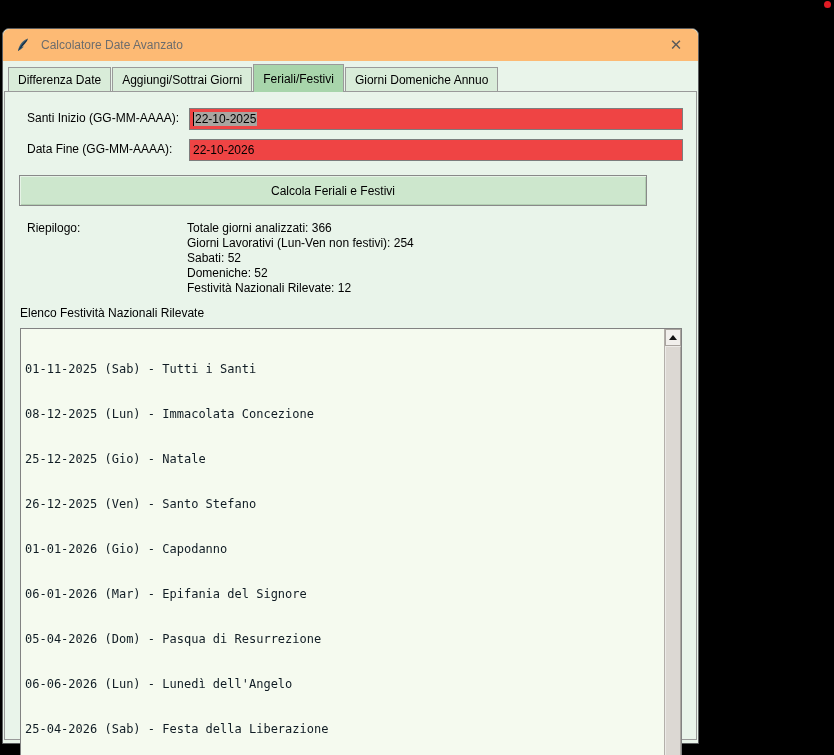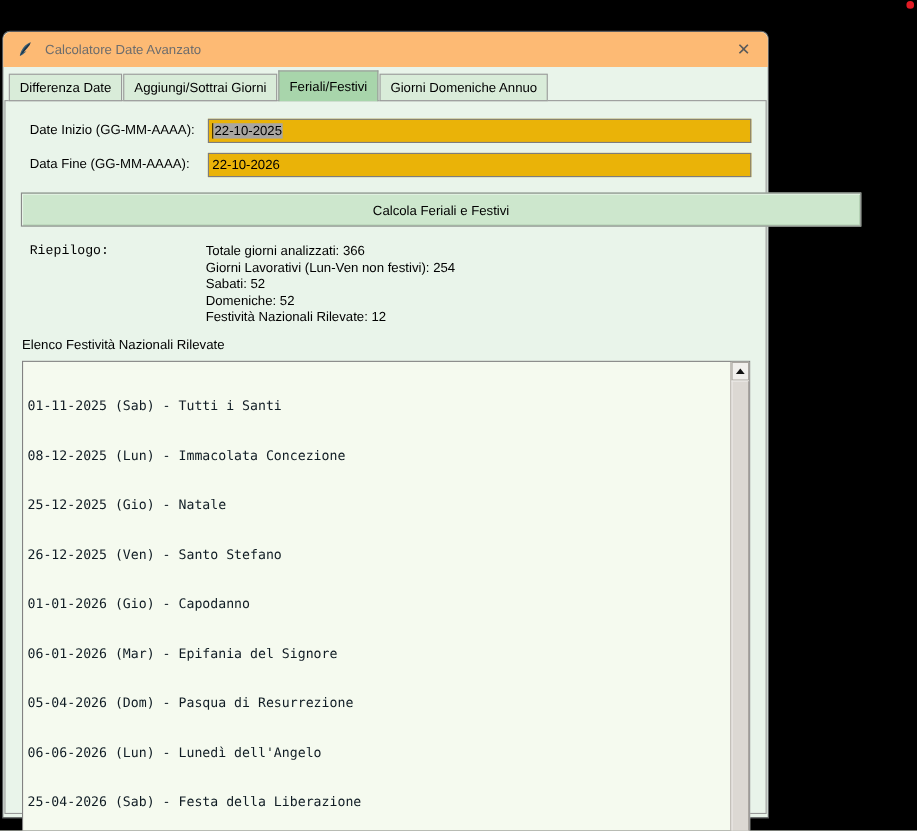--- a/index.html
+++ b/index.html
@@ -33,28 +33,28 @@
     box-sizing:border-box;white-space:nowrap;
   }
   .tab.active{height:28px;background:#a8d5ab;border-bottom:none;}
   
   .pane{
     position:absolute;left:1px;right:1px;top:62px;bottom:3px;
     border:1px solid #999;background:#e9f4ea;box-sizing:border-box;z-index:1;
   }
   .lbl{position:absolute;font-size:12px;color:#000;white-space:nowrap;}
   .entry{
-    position:absolute;left:184px;width:494px;height:22px;background:#eab308;
+    position:absolute;left:184px;width:494px;height:22px;background:#ef4444;
     border:1px solid #7d7d7d;box-sizing:border-box;display:flex;align-items:center;
     padding-left:3px;font-size:12px;color:#000;
   }
   .entry .sel{background:#a9a6a1;padding:0 1px;}
   .caret{display:inline-block;width:1px;height:14px;background:#000;}
   .calc-btn{
-    position:absolute;left:14px;top:83px;width:764px;height:31px;
+    position:absolute;left:14px;top:83px;width:628px;height:31px;
     background:#cde7cd;border:1px solid #898989;box-sizing:border-box;
     display:flex;align-items:center;justify-content:center;font-size:12px;color:#000;
     box-shadow:inset 1px 1px 0 #e6f3e6, inset -1px -1px 0 #b2cfb2;
     font-family:"Liberation Sans", sans-serif;
   }
   .summary{position:absolute;left:182px;top:129px;font-size:12px;line-height:15px;color:#000000;}
   
   .listbox{
     position:absolute;left:15px;top:236px;width:662px;height:480px;
     background:#f5faef;border:1px solid #828282;box-sizing:border-box;
@@ -101,34 +101,34 @@
 
   <div class="tabbar">
     <div class="tab">Differenza Date</div>
     <div class="tab">Aggiungi/Sottrai Giorni</div>
     <div class="tab active">Feriali/Festivi</div>
     <div class="tab">Giorni Domeniche Annuo</div>
   </div>
 
   <div class="pane">
 
-    <div class="lbl" style="left:22px;top:19px;">Date Inizio (GG-MM-AAAA):</div>
+    <div class="lbl" style="left:22px;top:19px;">Santi Inizio (GG-MM-AAAA):</div>
     <div class="entry" style="top:16px;">
       <span class="caret"></span>
         <span class="sel">22-10-2025</span>
     </div>
 
     <div class="lbl" style="left:22px;top:50px;">Data Fine (GG-MM-AAAA):</div>
     <div class="entry" style="top:47px;">
       <span>22-10-2026</span>
     </div>
 
     <div class="calc-btn">Calcola Feriali e Festivi</div>
 
-    <div class="lbl" style="left:22px;top:129px;font-family:Liberation Mono, monospace;">Riepilogo:</div>
+    <div class="lbl" style="left:22px;top:129px;">Riepilogo:</div>
     <div class="summary">
       <div>Totale giorni analizzati: 366</div>
       <div>Giorni Lavorativi (Lun-Ven non festivi): 254</div>
       <div>Sabati: 52</div>
       <div>Domeniche: 52</div>
       <div>Festività Nazionali Rilevate: 12</div>
     </div>
 
     <div class="lbl" style="left:15px;top:214px;">Elenco Festività Nazionali Rilevate</div>
 

